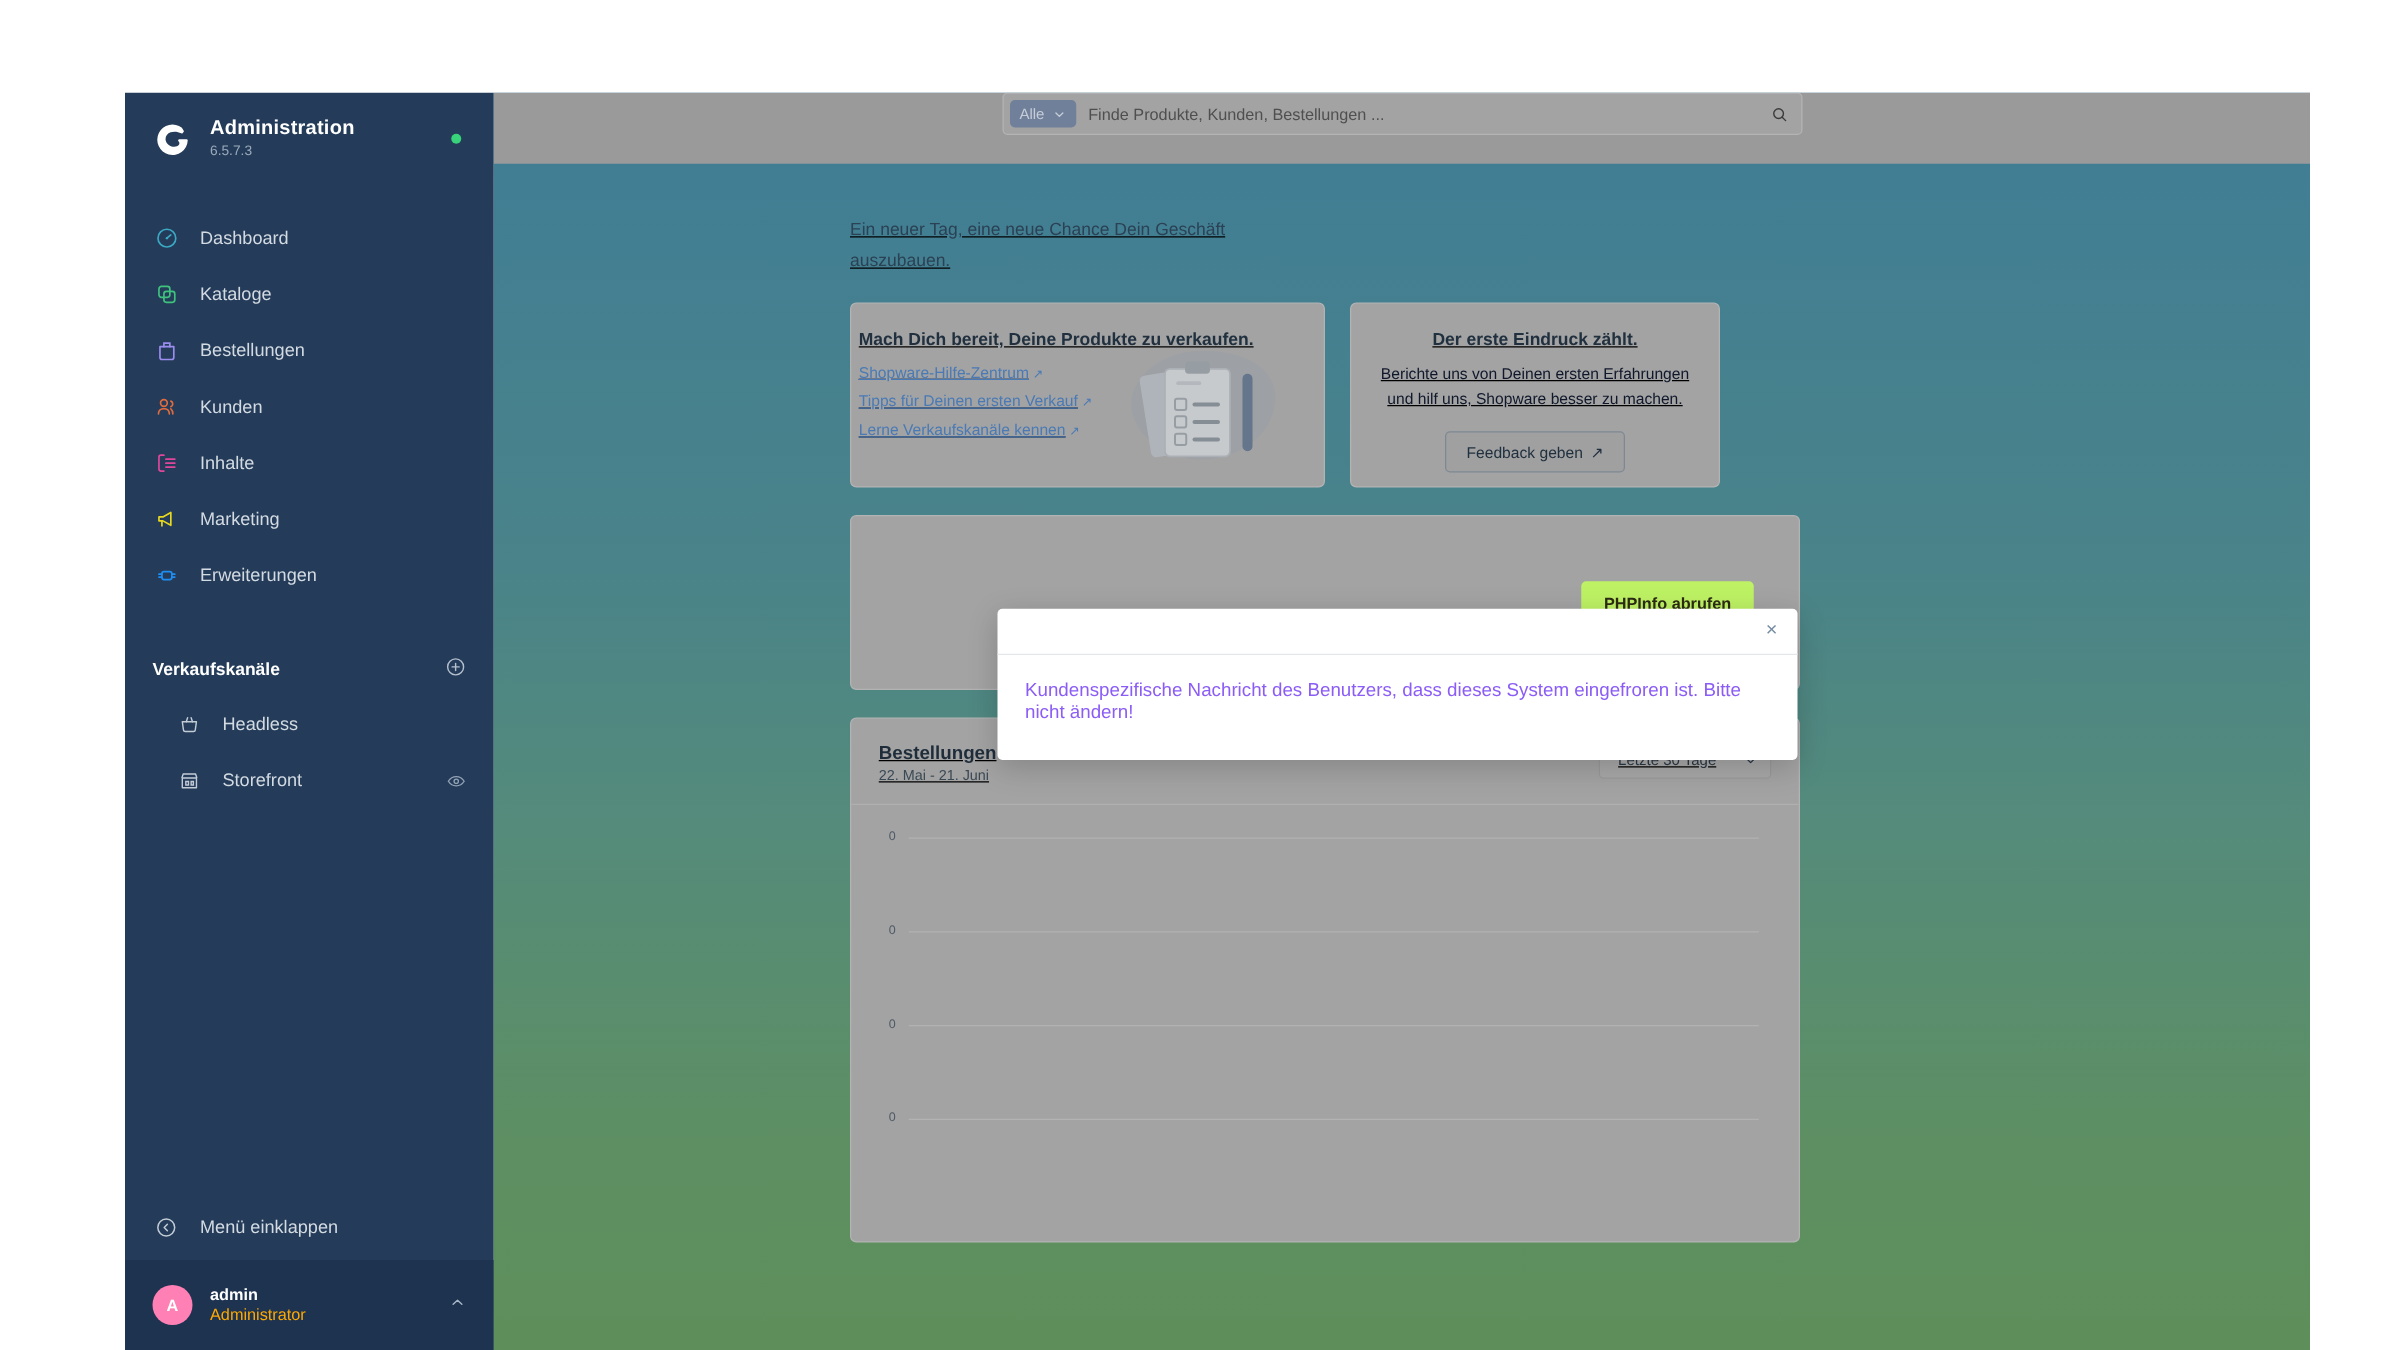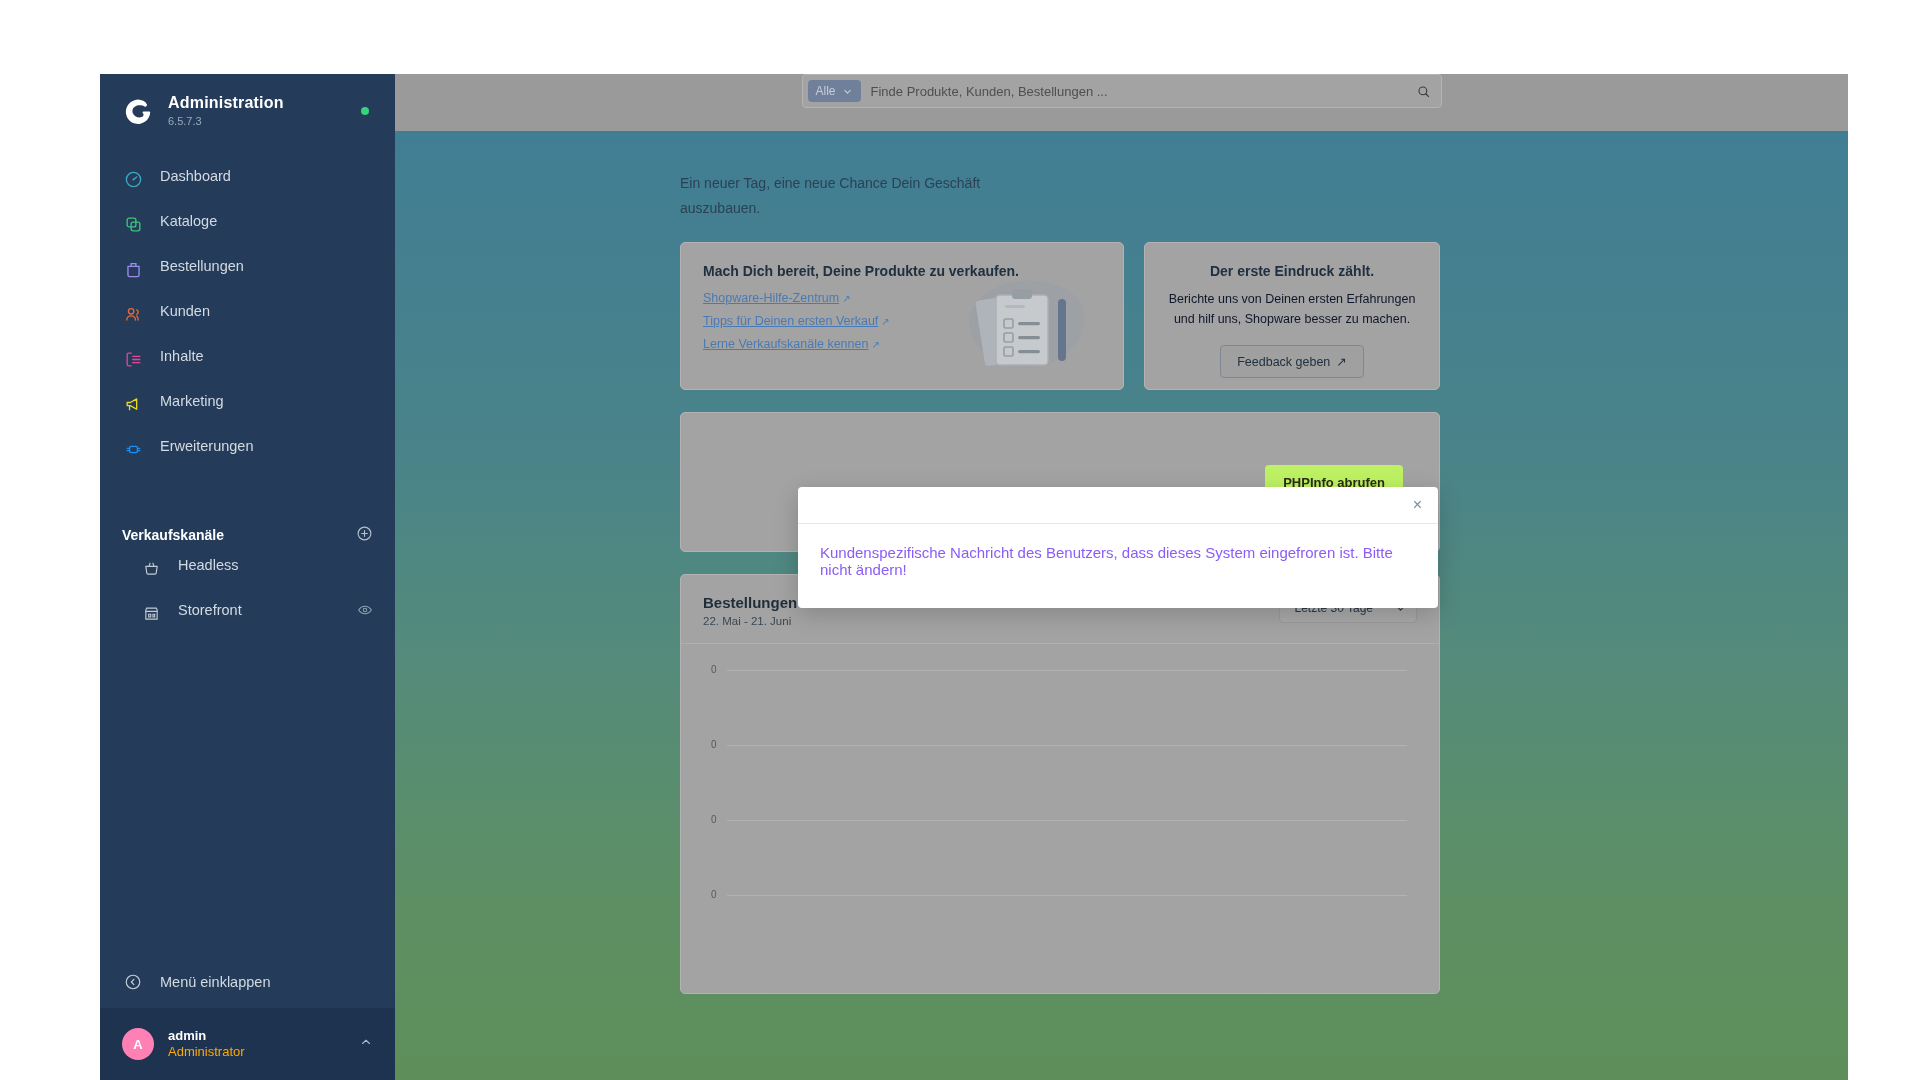--- a/index.html
+++ b/index.html
@@ -46,21 +46,21 @@
   .sb-title { font-size: 16px; font-weight: bold; color: #ffffff; letter-spacing: .2px; }
   .sb-version { font-size: 11px; color: #9aa9bb; margin-top: 2px; }
   .sb-dot {
     position: absolute; right: 26px; top: 33px;
     width: 8px; height: 8px; border-radius: 50%;
     background: #37d279;
   }
 
   .sb-nav { padding-top: 22px; }
   .sb-item {
-    display: flex; align-items: flex-start; gap: 16px;
+    display: flex; align-items: center; gap: 16px;
     padding: 0 22px;
     height: 45px;
     font-size: 14.5px;
     color: #d3dae2;
     cursor: pointer;
   }
   .sb-ico { width: 22px; height: 22px; flex:0 0 22px; display: flex; align-items: center; justify-content: center; }
   .sb-ico svg { display: block; }
 
   .sb-section {
@@ -143,39 +143,39 @@
     background: transparent;
     border: none; outline: none;
     font-family: "Liberation Sans", sans-serif;
     font-size: 13px;
     color: #4a4a4a;
   }
   .search-input::placeholder { color: #4f4f4f; }
   .search-go { color: #3b3b3b; cursor: pointer; display:flex; }
 
   .page { position: relative; padding: 40px 0 0 0; height: calc(100% - 57px); overflow: hidden; }
-  .page-inner { width: 760px; margin-left: 285px; }
+  .page-inner { width: 760px; margin-left: 285px; text-decoration: underline; }
 
   .greeting {
     font-size: 14px;
     color: #2b4154;
     line-height: 1.75;
     margin-bottom: 22px;
     max-width: 360px;
   }
 
   .card-row { display: flex; gap: 20px; }
 
   .card {
     background: #a3a3a3;
     border: 1px solid #b3b3b3;
     border-radius: 5px;
     position: relative;
   }
-  .card-a { width: 444px; height: 148px; padding: 20px 22px; overflow: hidden; }
+  .card-a { width: 380px; height: 148px; padding: 20px 6px; overflow: hidden; }
   .card-a h3 { font-size: 14px; color: #21303f; margin-bottom: 12px; font-weight: bold; }
   .card-a a {
     display: block;
     font-size: 12.5px;
     color: #4a7ab5;
     text-decoration: underline;
     margin-bottom: 9px;
     width: fit-content;
   }
   .card-a .ext { font-size: 10px; margin-left: 3px; text-decoration: none; display:inline-block;}

